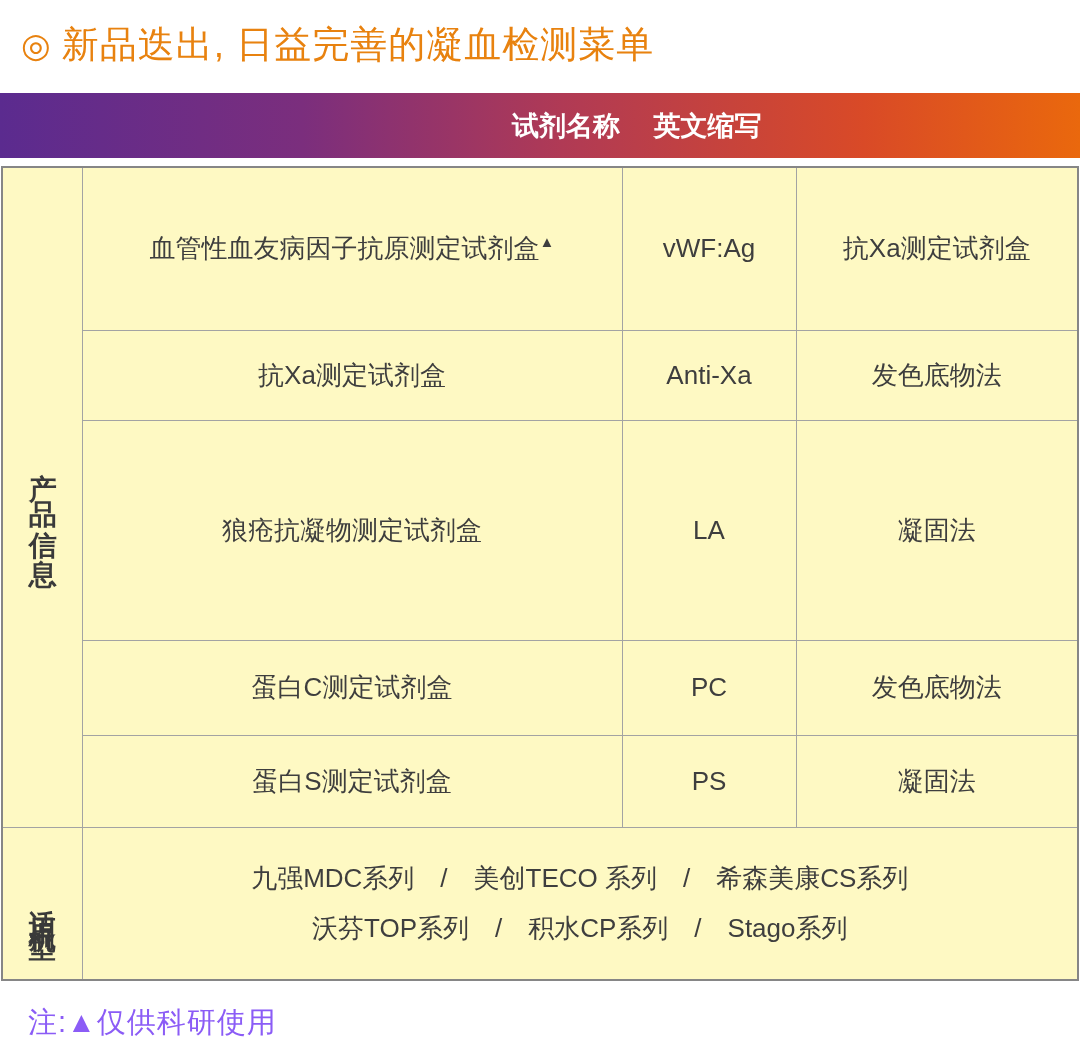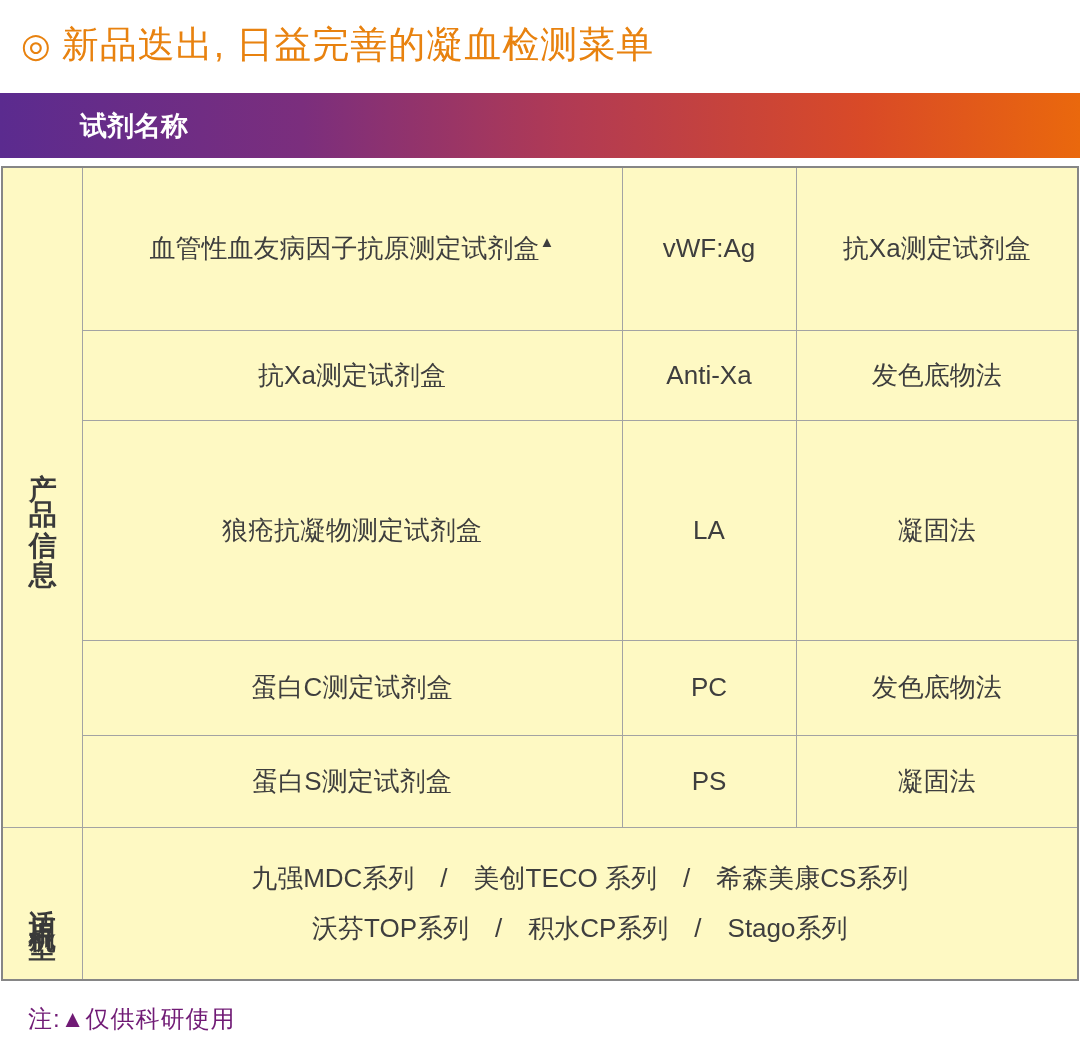--- a/index.html
+++ b/index.html
@@ -20,21 +20,21 @@
     letter-spacing:1px;white-space:nowrap;
   }
   .title .bullet{font-size:34px;margin-right:10px;}
   .gradient-bar{
     position:absolute;top:93px;left:0;width:1080px;height:65px;
     background:linear-gradient(90deg,var(--grad-start) 0%,var(--grad-mid1) 28%,var(--grad-mid2) 52%,var(--grad-mid3) 80%,var(--grad-end) 100%);
     display:flex;align-items:center;
     color:#fff;font-weight:bold;font-size:27px;
   }
   .hc0{width:80px;}
-  .hc1{width:540px;text-align:left;}
+  .hc1{width:540px;text-align:right;}
   .hc2{width:175px;text-align:center;}
   .hc3{width:285px;text-align:center;}
   table.menu{
     position:absolute;top:166px;left:1px;width:1076px;
     border-collapse:collapse;table-layout:fixed;
     font-size:26px;color:var(--text);
   }
   table.menu td{
     border:1px solid var(--border);
     text-align:center;vertical-align:middle;
@@ -51,33 +51,34 @@
   td.name sup{font-size:15px;vertical-align:super;line-height:0;}
   tr.r0{height:163px;}
   tr.r1{height:90px;}
   tr.r2{height:220px;}
   tr.r3{height:95px;padding-left:16px;}
   tr.r4{height:92px;}
   tr.r5{height:153px;}
   td.models div{line-height:50px;white-space:pre-wrap;}
   .note{
     position:absolute;top:1003px;left:28px;
-    font-size:24px;color:#701a75;letter-spacing:1px;
+    font-size:29px;color:#8b5cf6;letter-spacing:1px;
   }
 </style>
 </head>
 <body>
 
 <div class="title">
   <span class="bullet">◎</span><span>新品迭出, 日益完善的凝血检测菜单</span>
 </div>
 
 <div class="gradient-bar">
   <div class="hc0"></div>
   <div class="hc1">试剂名称</div>
+  <div class="hc2">英文缩写</div>
 </div>
 
 <table class="menu">
   <colgroup>
     <col style="width:80px">
       <col style="width:540px">
       <col style="width:174px">
       <col style="width:282px">
   </colgroup>
   <tbody>

